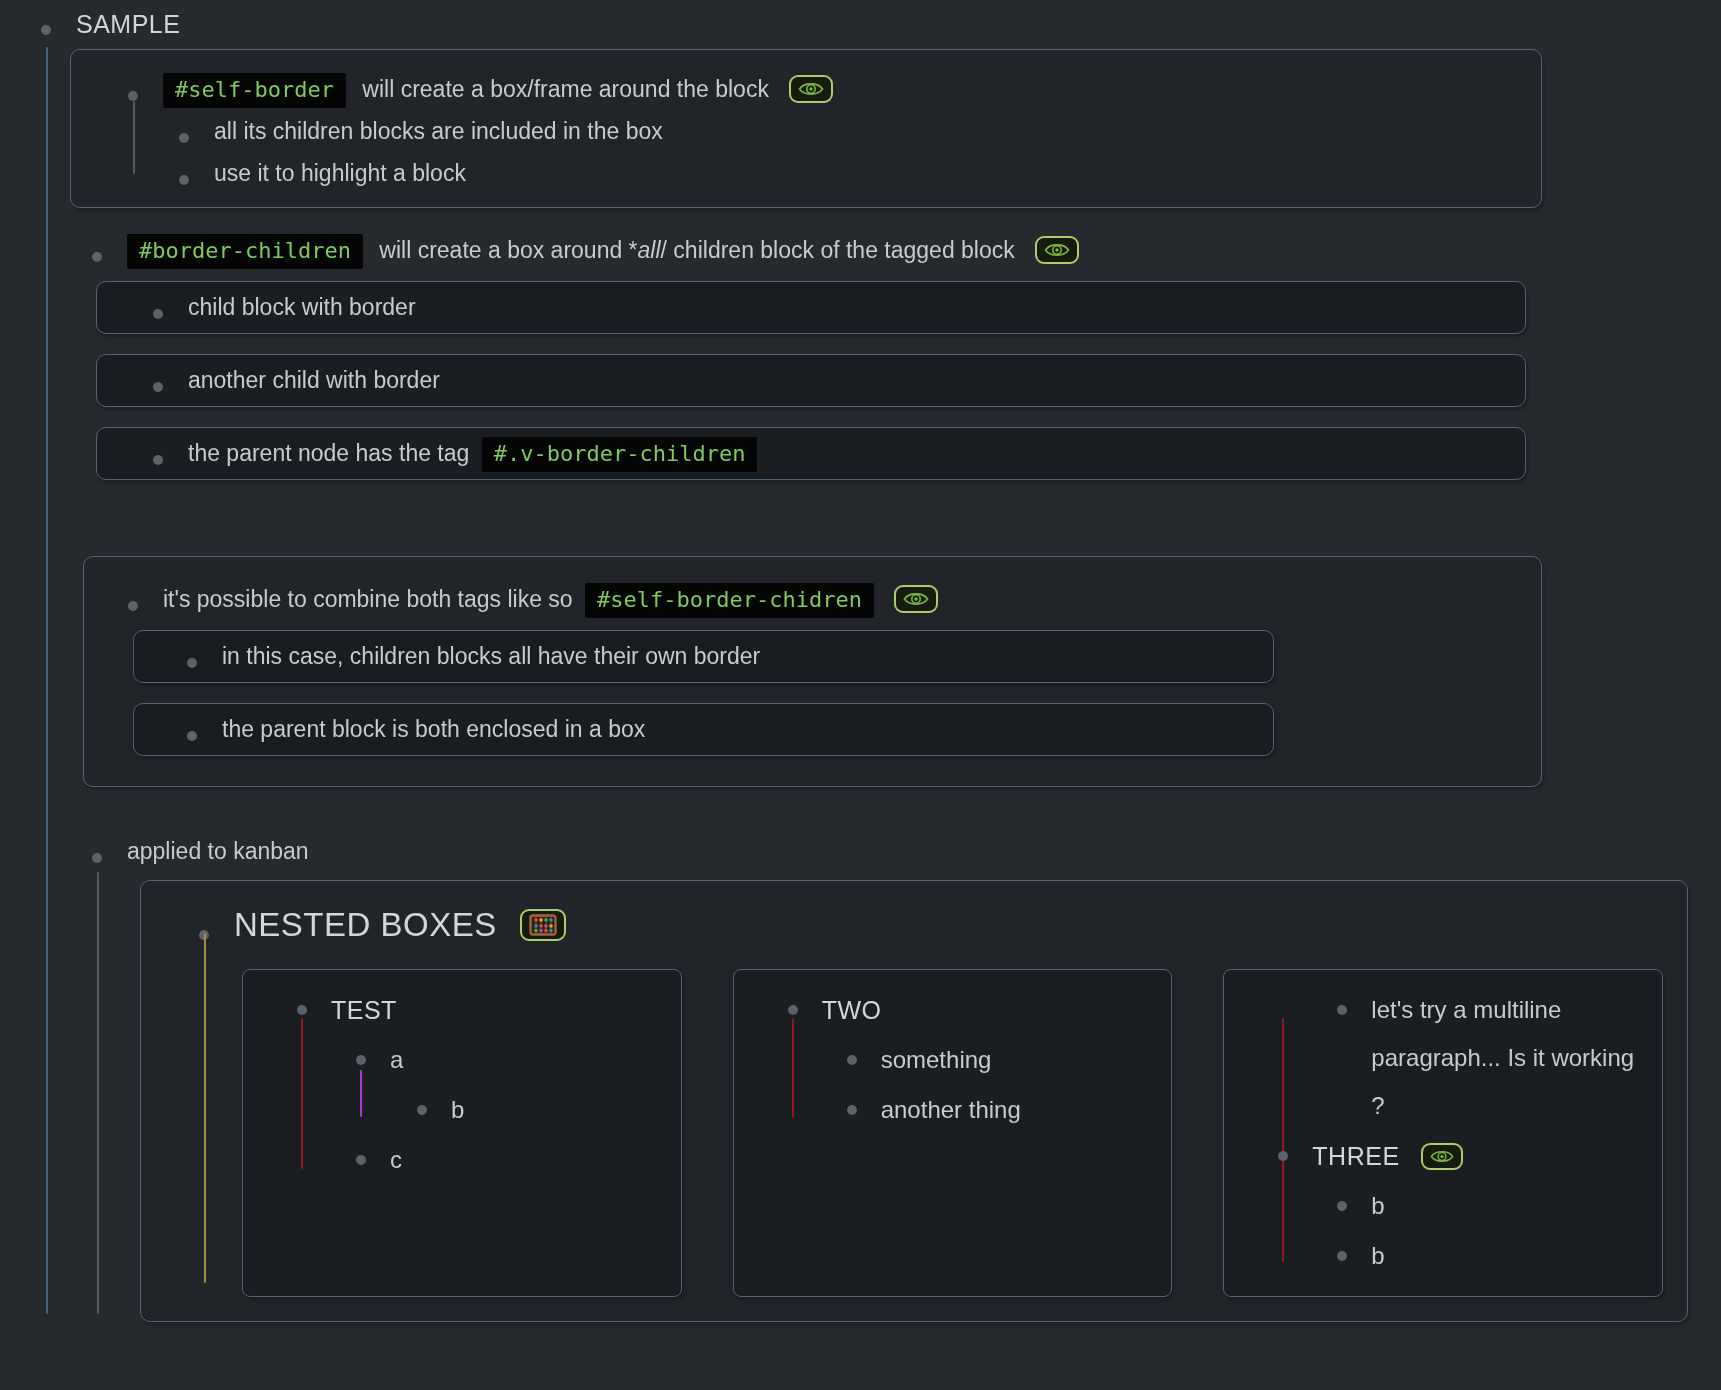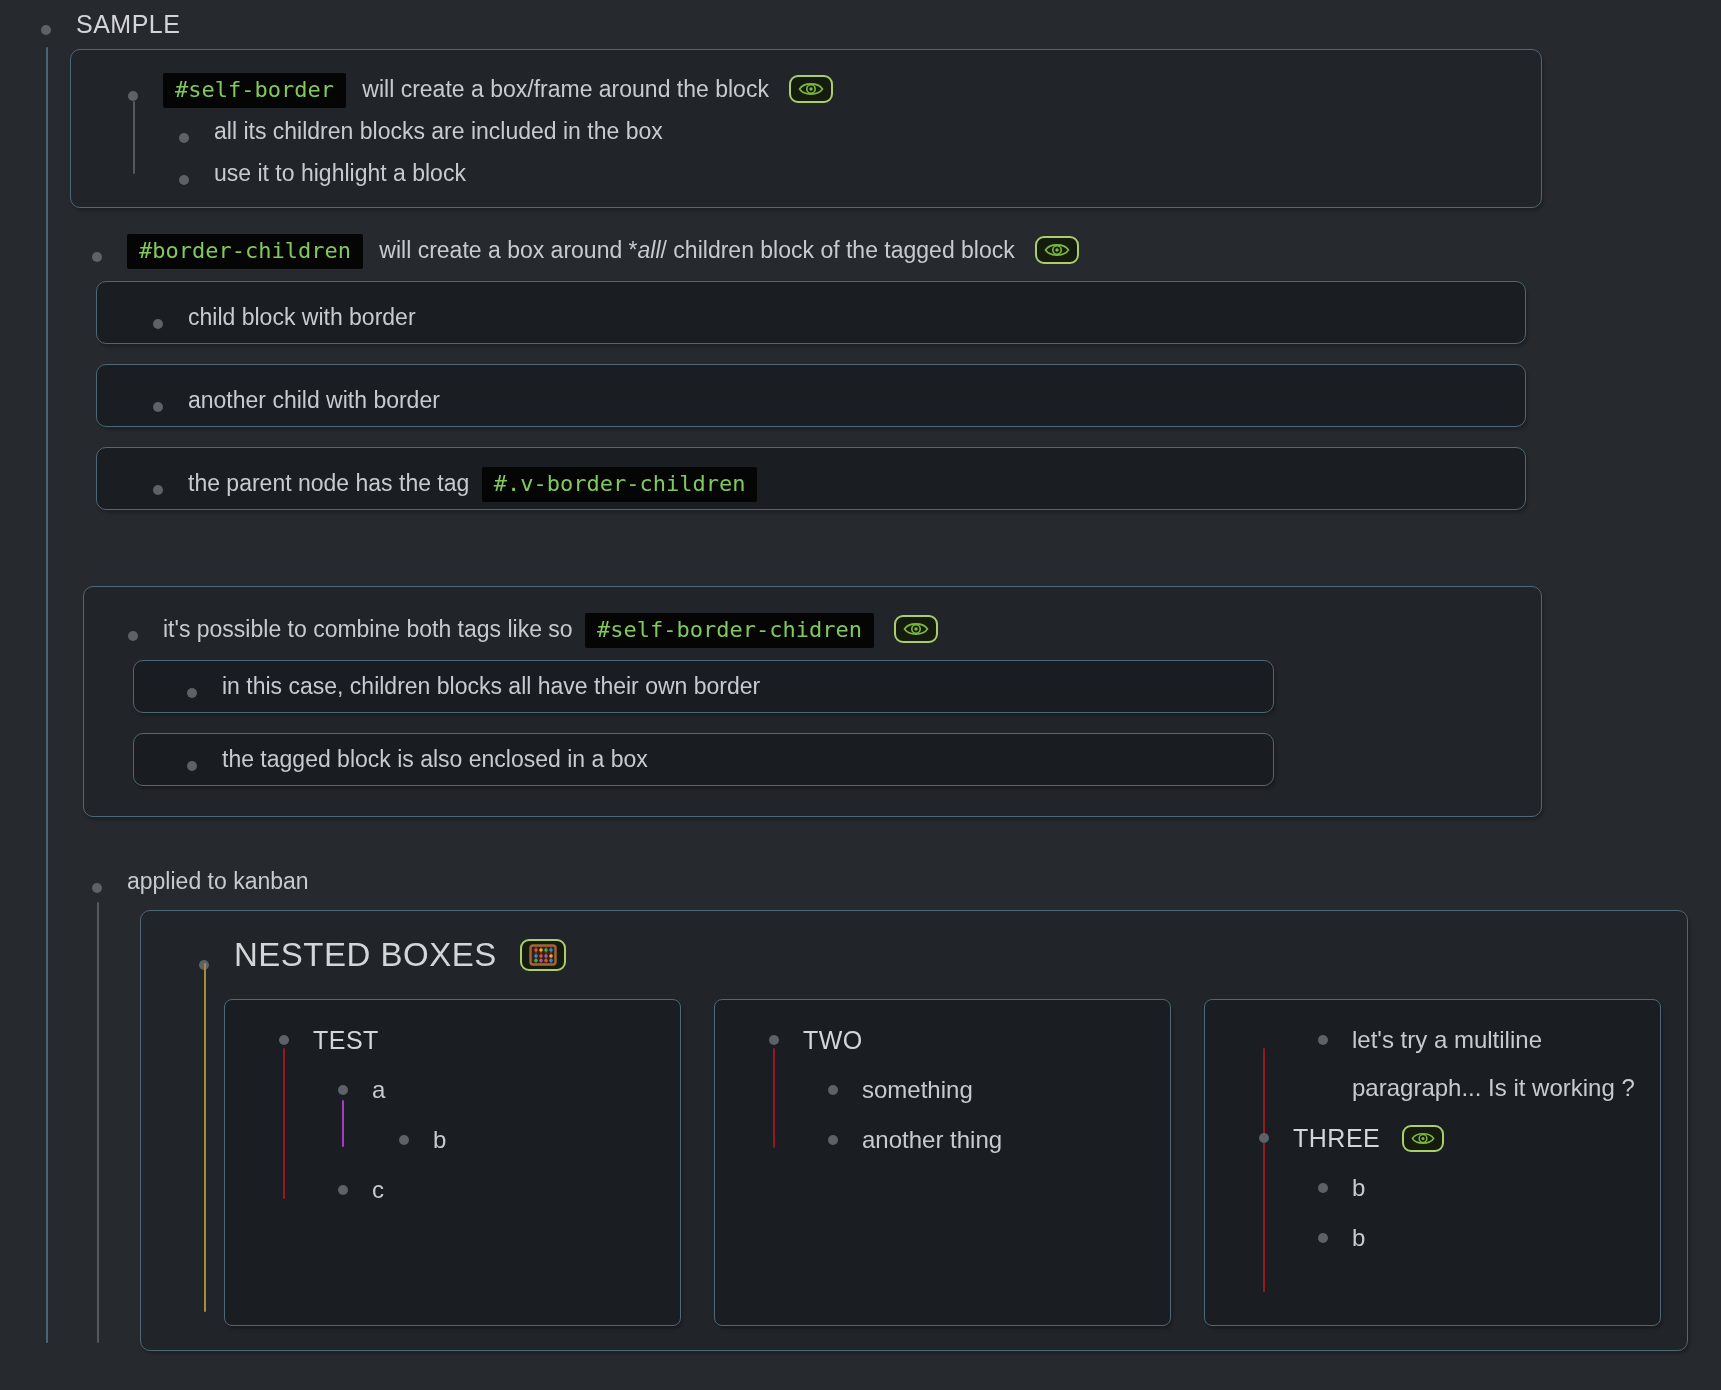--- a/index.html
+++ b/index.html
@@ -33,37 +33,37 @@
   .t-blue::before{left:-46px;top:-2px;bottom:8px;background:var(--thread_blue)}
   .t-gray::before{left:-46px;top:-14px;bottom:16px;background:var(--thread_gray)}
   .t-gray2::before{left:-46px;top:-8px;bottom:8px;background:var(--thread_gray)}
   .t-gold::before{left:-20px;top:-36px;bottom:14px;background:var(--thread_gold)}
   .box{
     border:1px solid var(--box_border);border-radius:10px;background:var(--box_bg);
     box-shadow:2px 3px 3px rgba(0,0,0,.22);
   }
   .sbox1{margin:8px 179px 26px -22px;padding:14px 24px 8px 57px}
   .vgroup{margin-top:14px}
-  .vbox{background:var(--inner_box_bg);margin:12px 195px 20px -47px;padding:19px 24px 9px 56px}
+  .vbox{background:var(--inner_box_bg);margin:12px 195px 20px -47px;padding:9px 24px 9px 56px}
   .vbox .row{margin:0}
   .sbox2{margin:76px 179px 0 -9px;padding:26px 24px 30px 44px}
   .sbox2 > .row{margin:0 0 14px 0}
   .sbox2 .kids{margin-left:58px}
   .sbox2 .kids.t-none::before{content:none}
   .sbox2 .vbox{margin:0 243px 20px -53px;padding:9px 24px 9px 53px;background:#191c21}
   .applied-row{margin-top:48px}
   .nbox{margin:12px 33px 0 -3px;padding:20px 24px 24px 58px}
   .nbox > .row{margin:0}
   .nbox .ktitle{font-size:33px;color:var(--heading);line-height:48px;letter-spacing:.5px}
   .nbox > .row .dot{margin-top:19px}
   .kanban{display:flex;gap:33px;margin:20px 0 0 25px;align-items:stretch}
   .kcol{
     width:457px;min-height:327px;position:relative;
     border:1px solid var(--box_border);border-radius:8px;background:var(--inner_box_bg);
-    padding:14px 16px 14px 0;box-shadow:2px 3px 3px rgba(0,0,0,.22);
+    padding:14px 16px 14px 0;box-shadow:2px 3px 3px rgba(0,0,0,.22);margin-left:18px;
   }
   .krow{display:flex;align-items:flex-start;margin:2px 0;position:relative}
   .krow .dot{margin-top:19px}
   .krow .txt{margin-left:24px;font-size:24px;line-height:48px}
   .kt .txt{font-size:25px;color:var(--heading);letter-spacing:.5px}
   .kt{padding-left:54px}
   .l2{padding-left:113px}
   .l3{padding-left:174px}
   .kwrap{max-width:300px}
   .kthread{position:absolute;width:2px;border-radius:1px}
@@ -178,21 +178,21 @@
         <div class="kids t-none">
           <div class="box vbox">
             <div class="row">
               <span class="dot"></span>
               <span class="txt">in this case, children blocks all have their own border</span>
             </div>
           </div>
           <div class="box vbox" style="margin-bottom:0">
             <div class="row">
               <span class="dot"></span>
-              <span class="txt">the tagged block is also enclosed in a box</span>
+              <span class="txt">the parent block is both enclosed in a box</span>
             </div>
           </div>
         </div>
       </div>
 
       <div class="row applied-row">
         <span class="dot"></span>
         <span class="txt">applied to kanban</span>
       </div>
 

